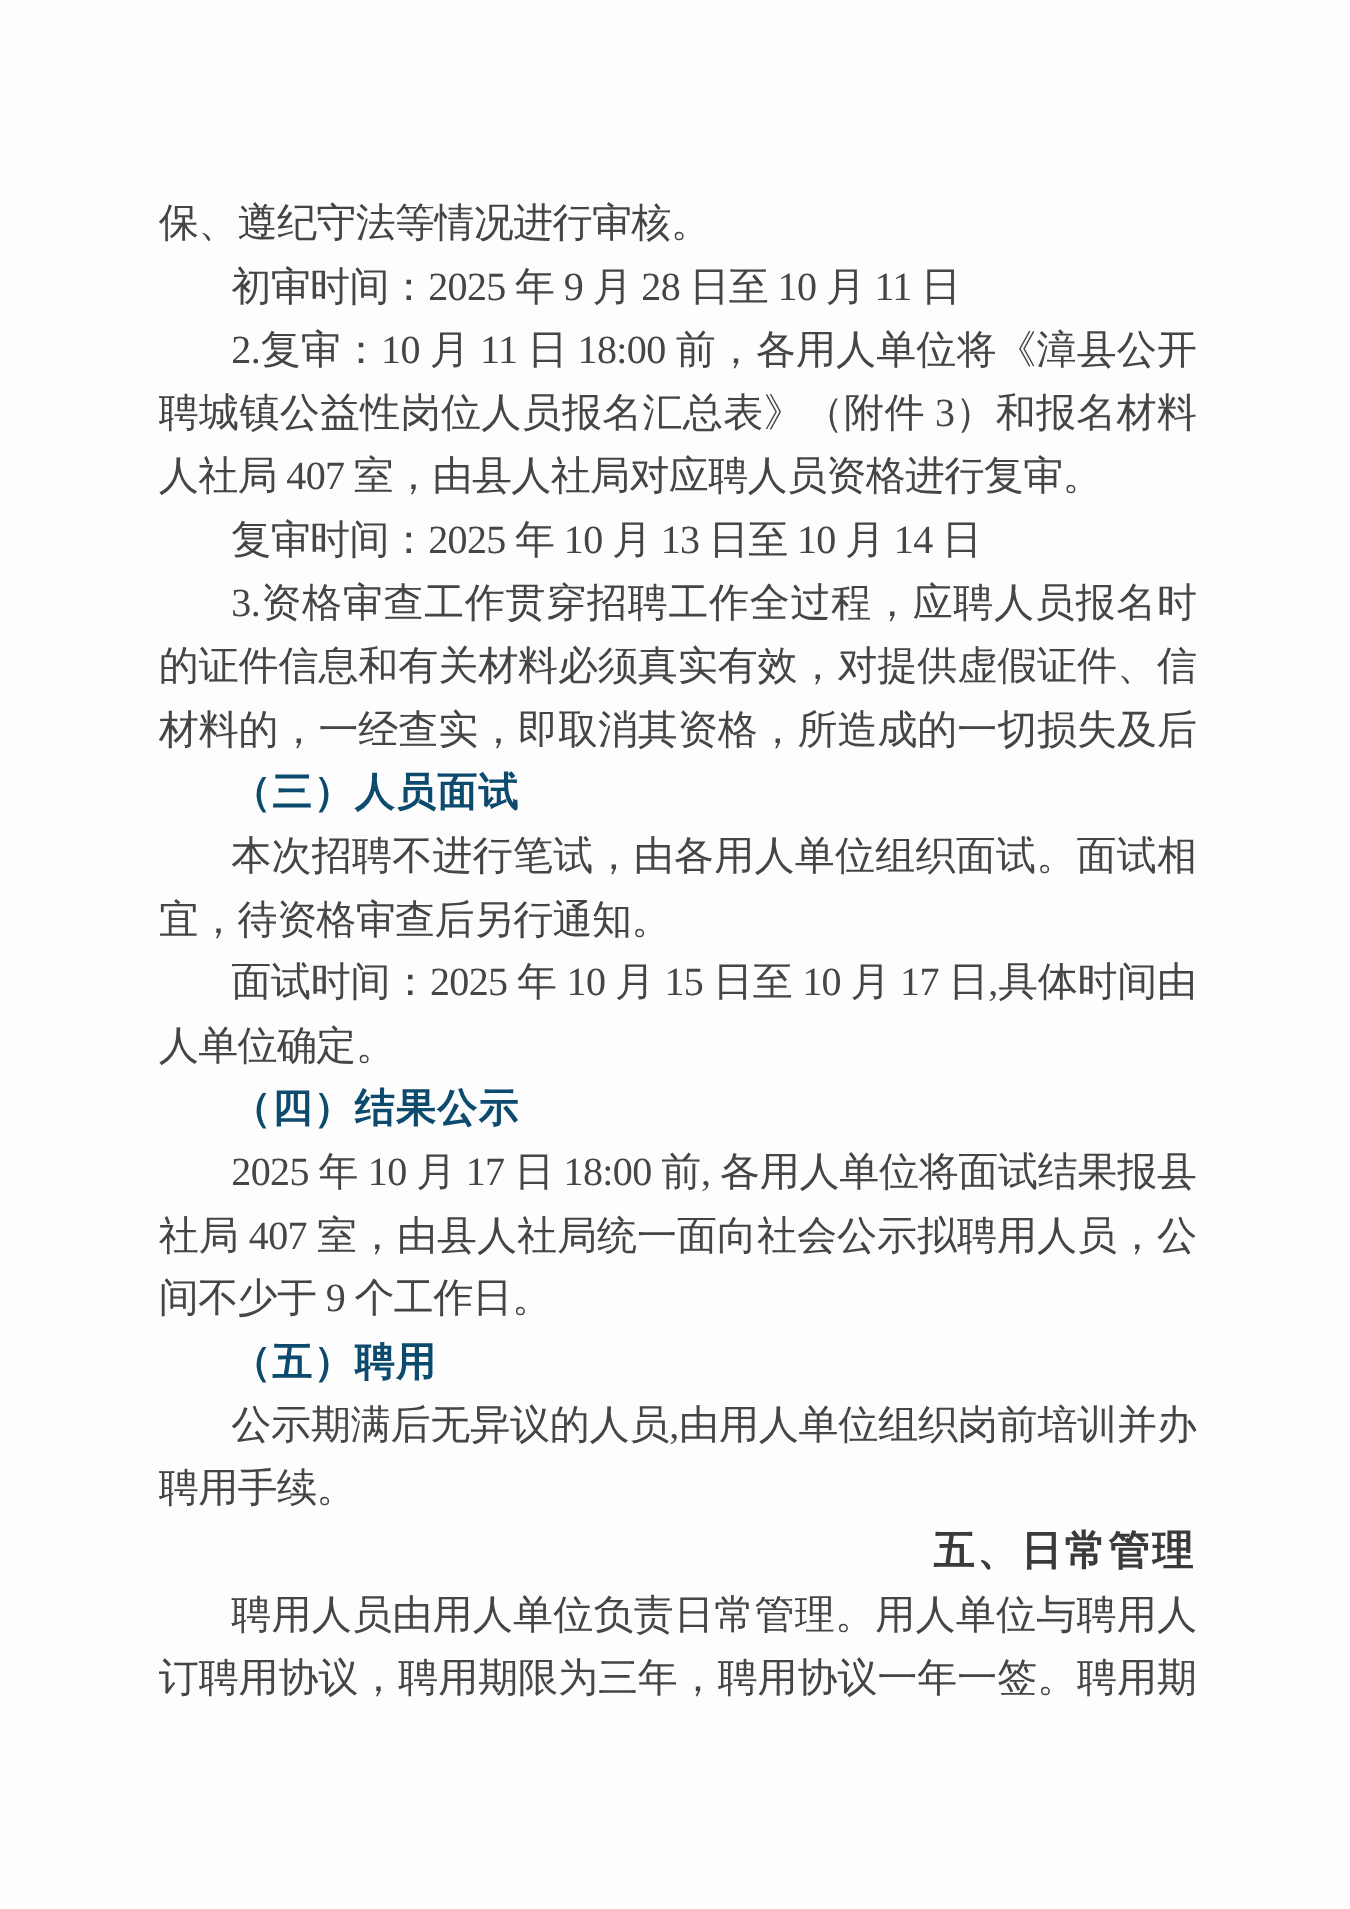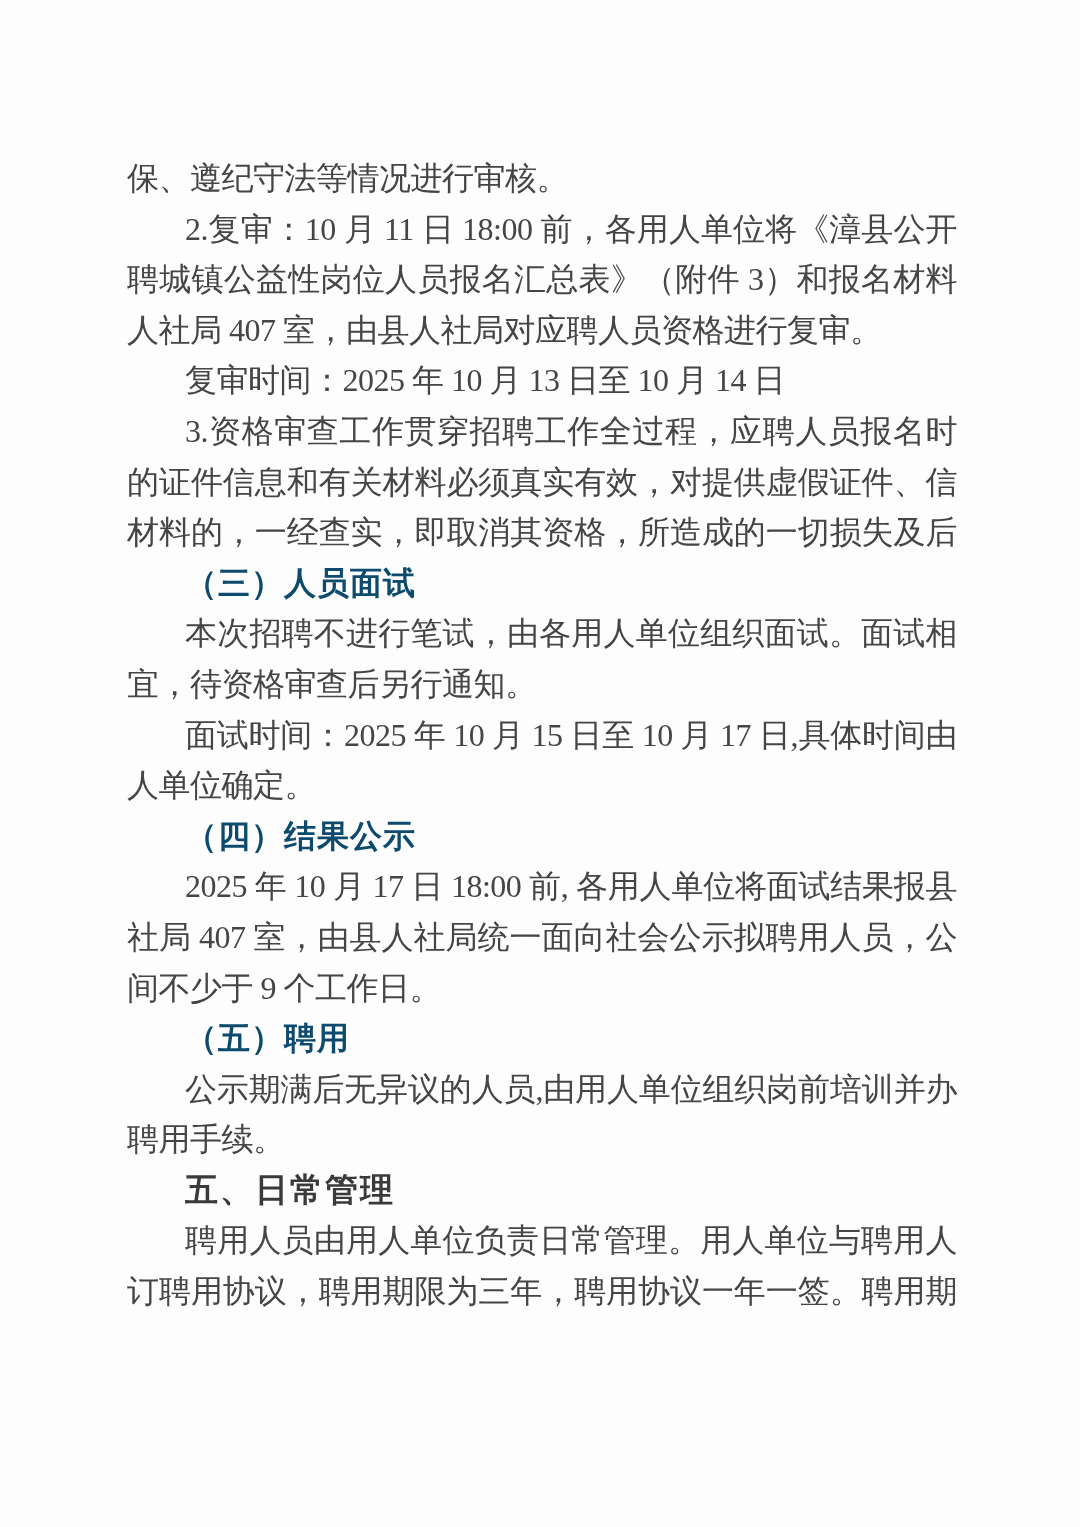--- a/index.html
+++ b/index.html
@@ -40,28 +40,30 @@
     font-weight: bold;
     color: #0c4a6e;
     letter-spacing: 1px;
   }
   .line.h-hei {
     font-family: "Liberation Sans", "DejaVu Sans", sans-serif;
     font-weight: bold;
     color: #3a3a3a;
     letter-spacing: 2px;
     font-size: 33px;
+    text-align: right;
   }
 </style>
 </head>
 <body>
 
 <div class="page">
   <div class="doc" id="doc-body">
       <div class="line">保、遵纪守法等情况进行审核。</div>
+      <div class="line indent">初审时间：2025 年 9 月 28 日至 10 月 11 日</div>
       <div class="line indent just">2.复审：10 月 11 日 18:00 前，各用人单位将《漳县公开招</div>
       <div class="line just">聘城镇公益性岗位人员报名汇总表》（附件 3）和报名材料报县</div>
       <div class="line">人社局 407 室，由县人社局对应聘人员资格进行复审。</div>
       <div class="line indent">复审时间：2025 年 10 月 13 日至 10 月 14 日</div>
       <div class="line indent just">3.资格审查工作贯穿招聘工作全过程，应聘人员报名时提交</div>
       <div class="line just">的证件信息和有关材料必须真实有效，对提供虚假证件、信息和</div>
       <div class="line just">材料的，一经查实，即取消其资格，所造成的一切损失及后果由</div>
       <div class="line h-kai indent">（三）人员面试</div>
       <div class="line indent just">本次招聘不进行笔试，由各用人单位组织面试。面试相关事</div>
       <div class="line">宜，待资格审查后另行通知。</div>

